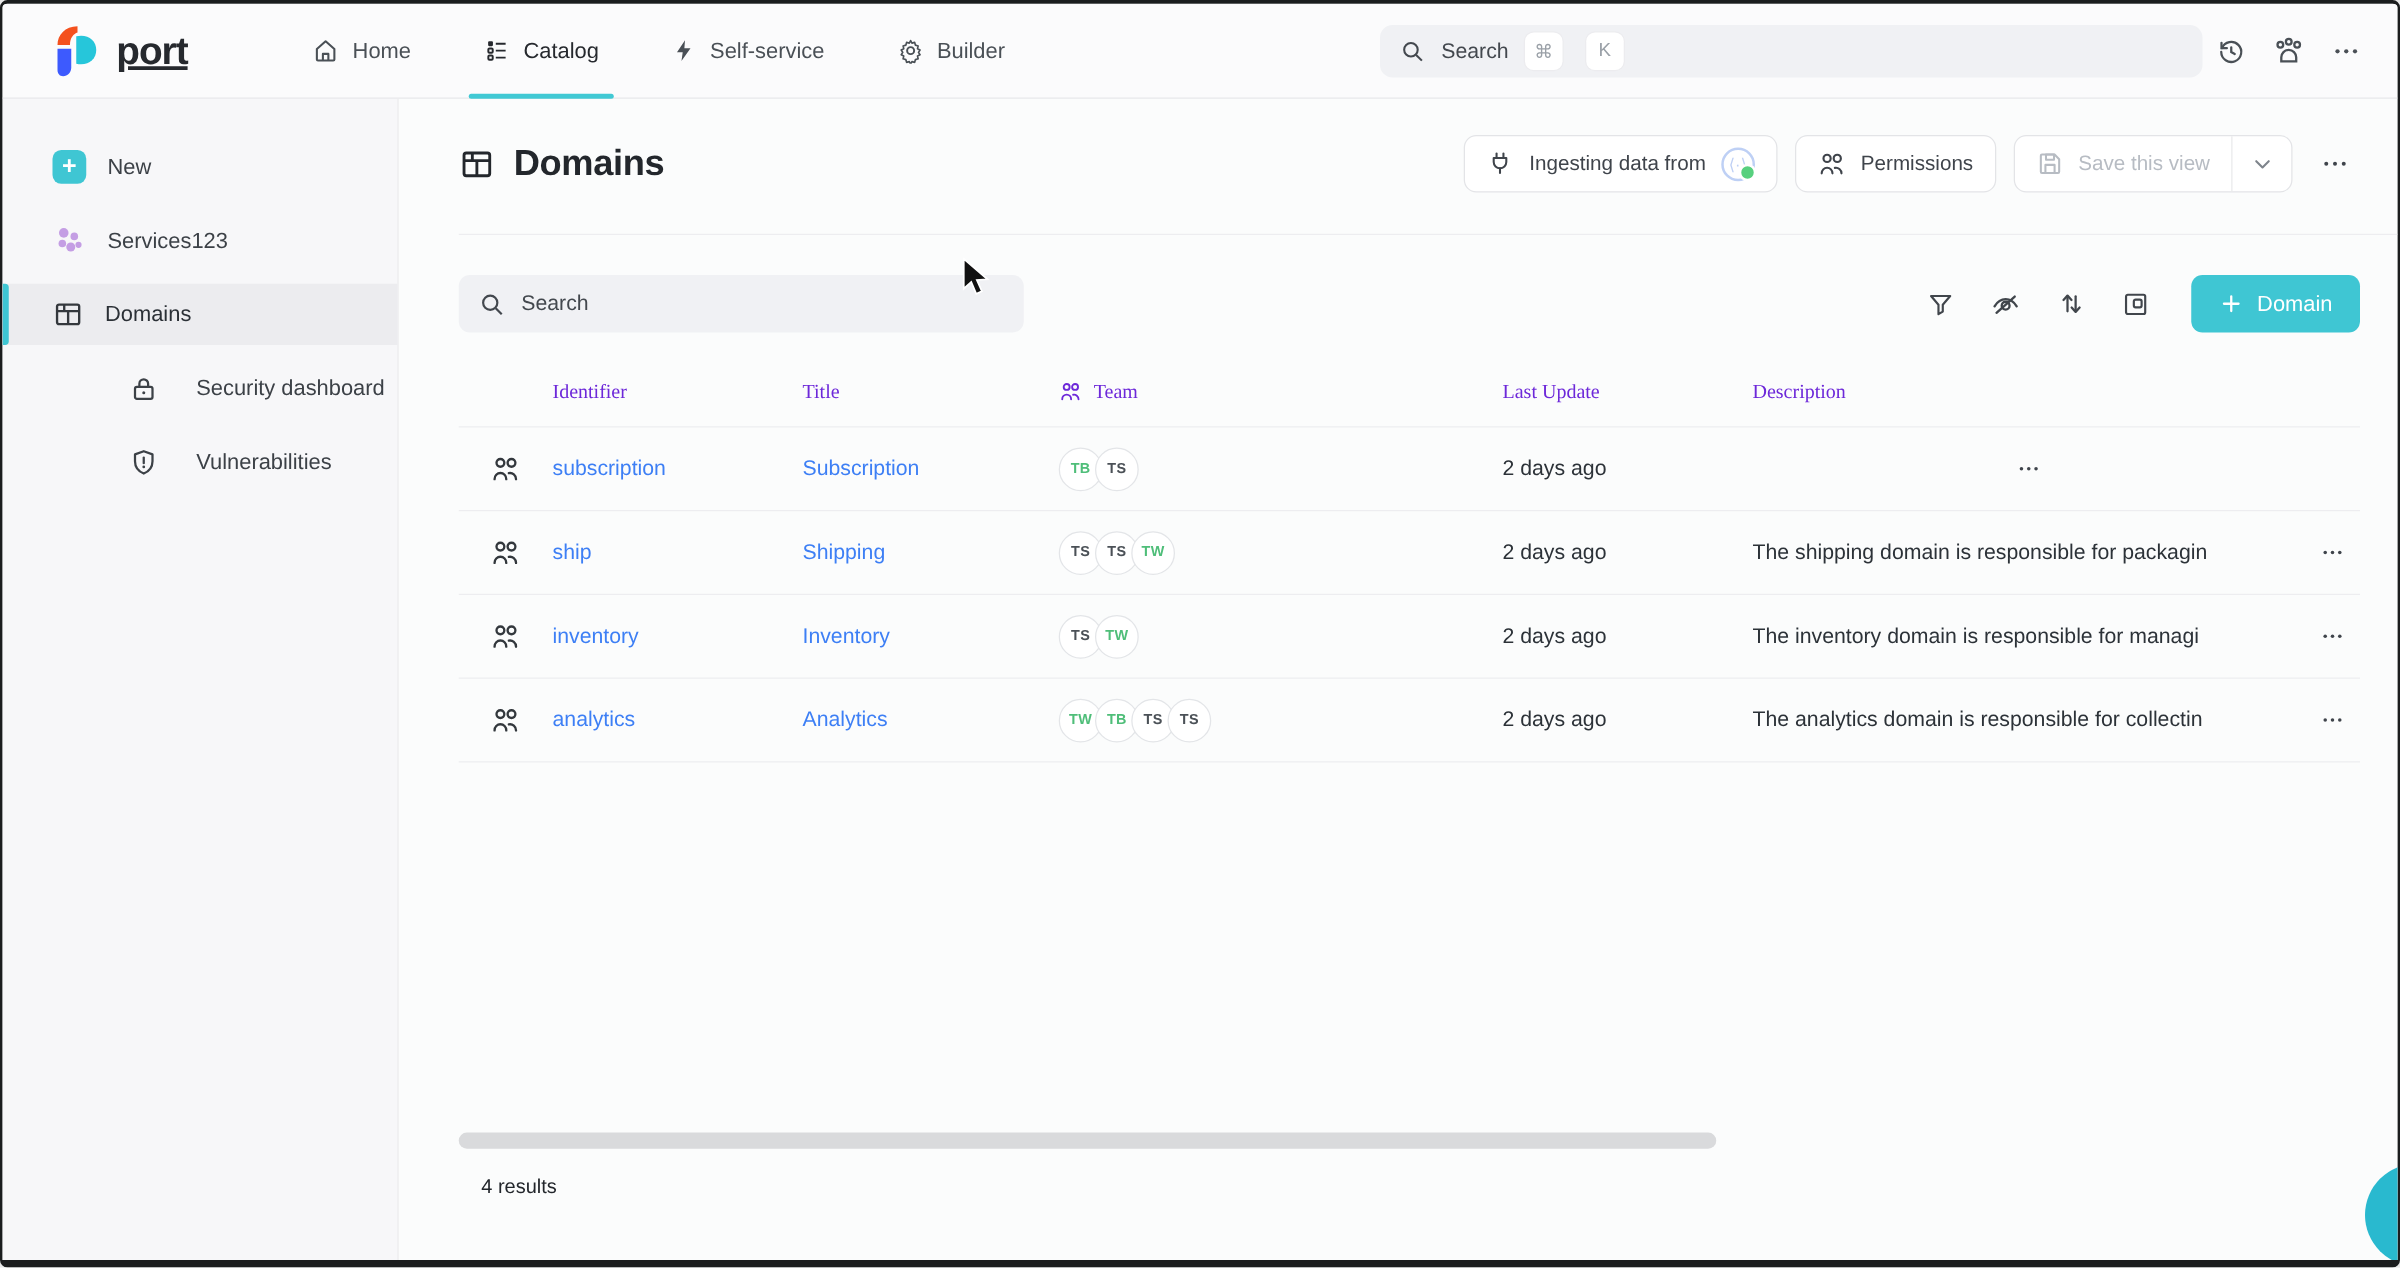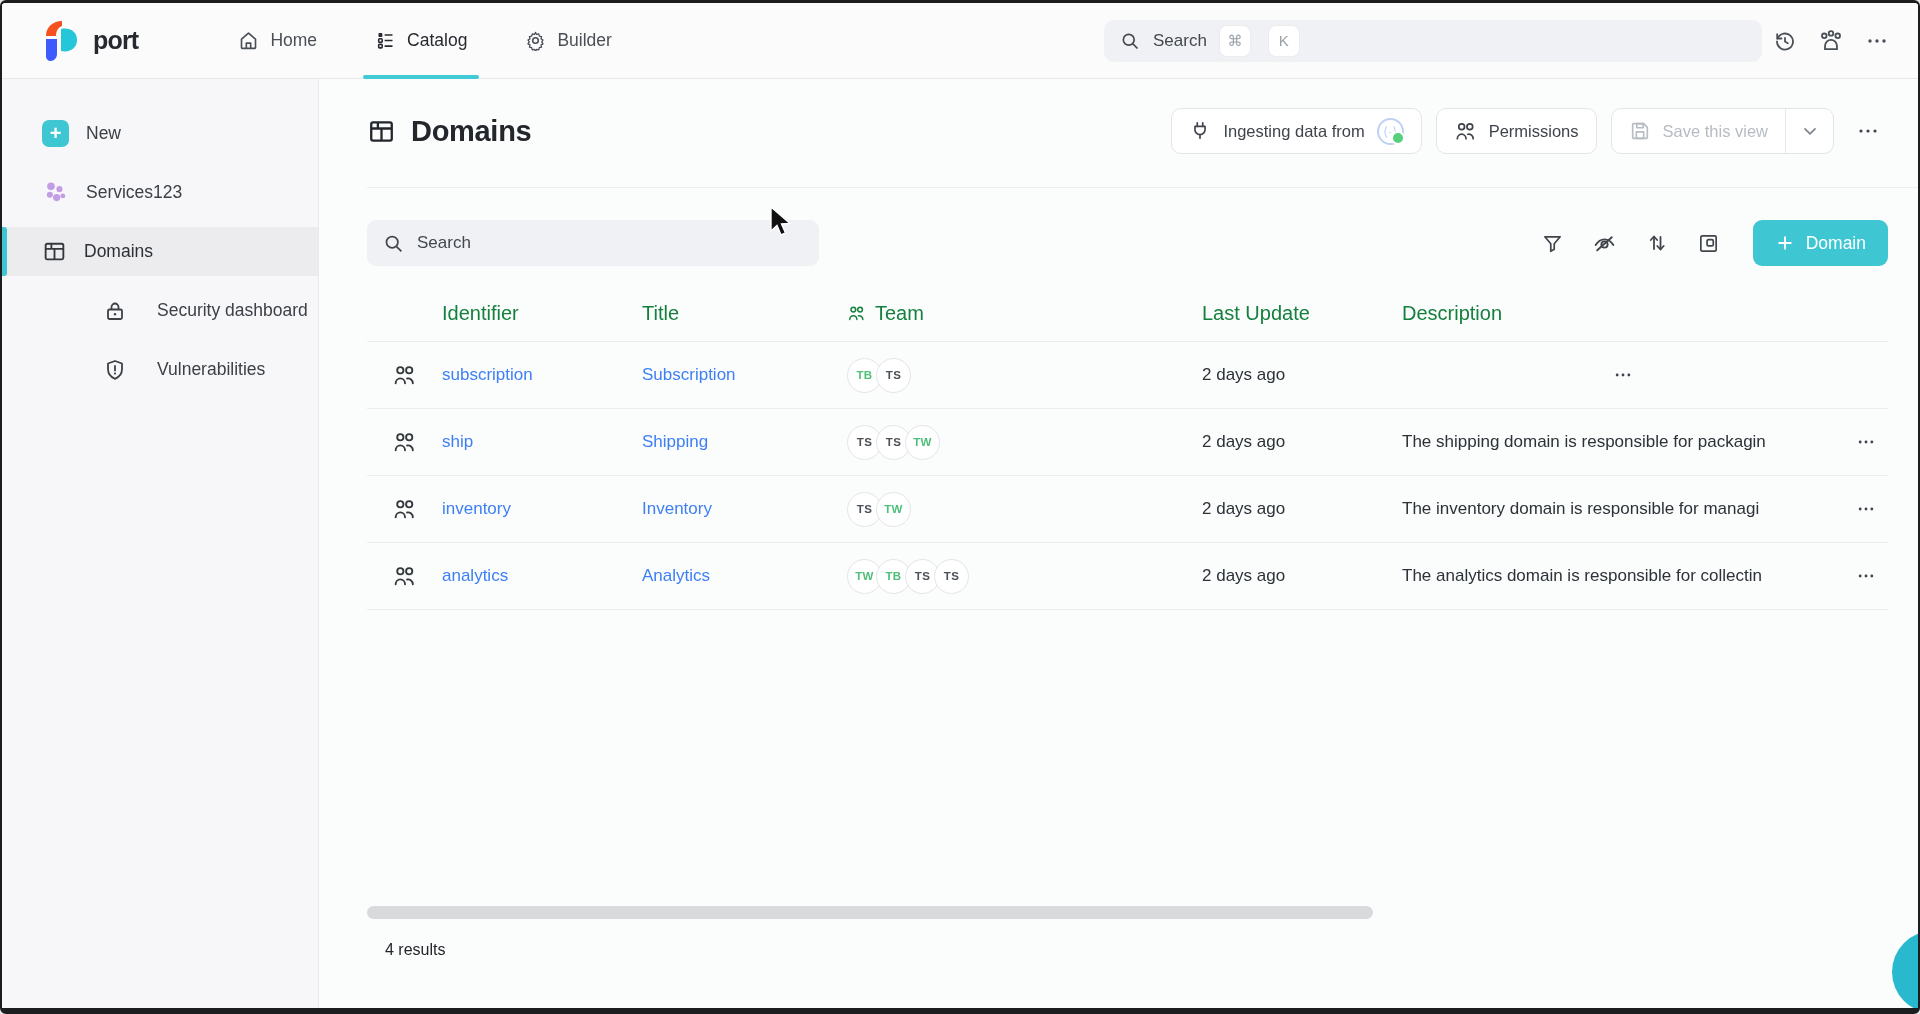--- a/index.html
+++ b/index.html
@@ -6,21 +6,21 @@
   html,body { width:1920px; height:1014px; }
   body { font-family:"Liberation Sans", sans-serif; background:#e8e8e8; }
   .frame { position:relative; width:1920px; height:1014px; background:#fbfcfc;
            border:2px solid #1b1d1e; border-top-width:3px; border-bottom-width:6px;
            border-radius:6px; overflow:hidden; }
 
   
   .header { position:absolute; top:0; left:0; right:0; height:76px; background:#fbfbfc;
             border-bottom:1px solid #e7e8ea; display:flex; align-items:center; z-index:5; }
   .logo { display:flex; align-items:center; gap:9px; margin-left:42px; cursor:pointer; }
-  .logo-text { font-size:25px; font-weight:700; color:#26292e; letter-spacing:-0.8px; }
+  .logo-text { font-size:31px; font-weight:700; color:#26292e; letter-spacing:-0.8px;text-decoration:underline; }
   .nav { display:flex; align-items:flex-start; height:100%; margin-left:100px; gap:58px; }
   .nav-item { position:relative; height:100%; display:flex; align-items:center; gap:11px;
               font-size:17.5px; color:#4a5056; cursor:pointer; }
   .nav-item svg { flex:none; }
   .nav-item.active { color:#26292e; font-weight:500; }
   .nav-item.active::after { content:""; position:absolute; left:-12px; right:-12px; bottom:-1px;
               height:4px; border-radius:3px; background:#41c9d4; }
   .header-right { margin-left:auto; display:flex; align-items:center; margin-right:18px; }
   .global-search { width:658px; height:42px; background:#f0f1f4; border-radius:10px;
               display:flex; align-items:center; gap:13px; padding:0 8px 0 16px;
@@ -71,21 +71,21 @@
          align-items:center; gap:13px; padding:0 16px; color:#43484e; font-size:17px; cursor:text; }
   .tools { margin-left:auto; display:flex; align-items:center; gap:8px; }
   .tool-icon { width:44px; height:42px; display:flex; align-items:center; justify-content:center;
          color:#41464c; background:none; border:none; cursor:pointer; }
   .add-btn { margin-left:14px; height:46px; padding:0 22px; background:#3fc6d3; color:#fff; border:none;
          border-radius:9px; display:flex; align-items:center; gap:11px; font-size:17.5px; cursor:pointer; }
 
   .table { margin:20px 30px 0 48px; }
   .trow { display:grid; grid-template-columns:75px 200px 205px 355px 200px 1fr 45px;
           align-items:center; border-bottom:1px solid #ededf0; }
-  .thead { height:56px; color:#15803d; font-size:20px; }
+  .thead { height:56px; color:#6d28d9; font-size:16px;font-family:Liberation Serif, serif; }
   .th-team { display:flex; align-items:center; gap:9px; }
   .tbody-row { height:67px; font-size:17px; color:#2c3238; }
   .row-icon { display:flex; justify-content:center; color:#33383d; }
   .cell-link { color:#3d7ff5; cursor:pointer; }
   .badges { display:flex; }
   .badge { width:35px; height:35px; border-radius:50%; background:#fff; border:1px solid #e3e5e8;
            display:flex; align-items:center; justify-content:center; font-size:11.5px; font-weight:700;
            letter-spacing:0.3px; cursor:pointer; }
   .badge + .badge { margin-left:-6px; }
   .cell-desc { white-space:nowrap; overflow:hidden; color:#2c3238; }
@@ -125,20 +125,26 @@
       <div class="nav-item active">
         <svg width="21" height="21" viewBox="0 0 24 24" fill="none" stroke="currentColor" stroke-width="1.8">
           <rect x="4" y="3.5" width="4.4" height="4.4" rx="1" fill="currentColor" stroke="none"></rect>
           <line x1="11" y1="5.7" x2="20" y2="5.7"></line>
           <rect x="4.2" y="10" width="4" height="4" rx="1"></rect>
           <line x1="11" y1="12" x2="20" y2="12"></line>
           <rect x="4.2" y="16.4" width="4" height="4" rx="1"></rect>
           <line x1="11" y1="18.4" x2="20" y2="18.4"></line>
         </svg>
         <span>Catalog</span>
+      </div>
+      <div class="nav-item">
+        <svg width="20" height="21" viewBox="0 0 24 24" fill="currentColor">
+          <path d="M13.2 2 L5.5 13.5 H11 L9.8 22 L18.5 9.8 H12.6 Z"></path>
+        </svg>
+        <span>Self-service</span>
       </div>
       <div class="nav-item">
         <svg width="21" height="21" viewBox="0 0 24 24" fill="none" stroke="currentColor" stroke-width="1.8" stroke-linejoin="round">
           <circle cx="12" cy="12" r="3.2"></circle>
           <path d="M12 2.8 l1.2 2.3 2.5-.6 .7 2.5 2.5 .7 -.6 2.5 2.3 1.2 -1.4 2.2 1.4 2.2 -2.3 1.2 .6 2.5 -2.5 .7 -.7 2.5 -2.5-.6 -1.2 2.3 -1.2-2.3 -2.5 .6 -.7-2.5 -2.5-.7 .6-2.5 -2.3-1.2 1.4-2.2 -1.4-2.2 2.3-1.2 -.6-2.5 2.5-.7 .7-2.5 2.5 .6 Z" stroke-width="1.5"></path>
         </svg>
         <span>Builder</span>
       </div>
     </nav>
 

